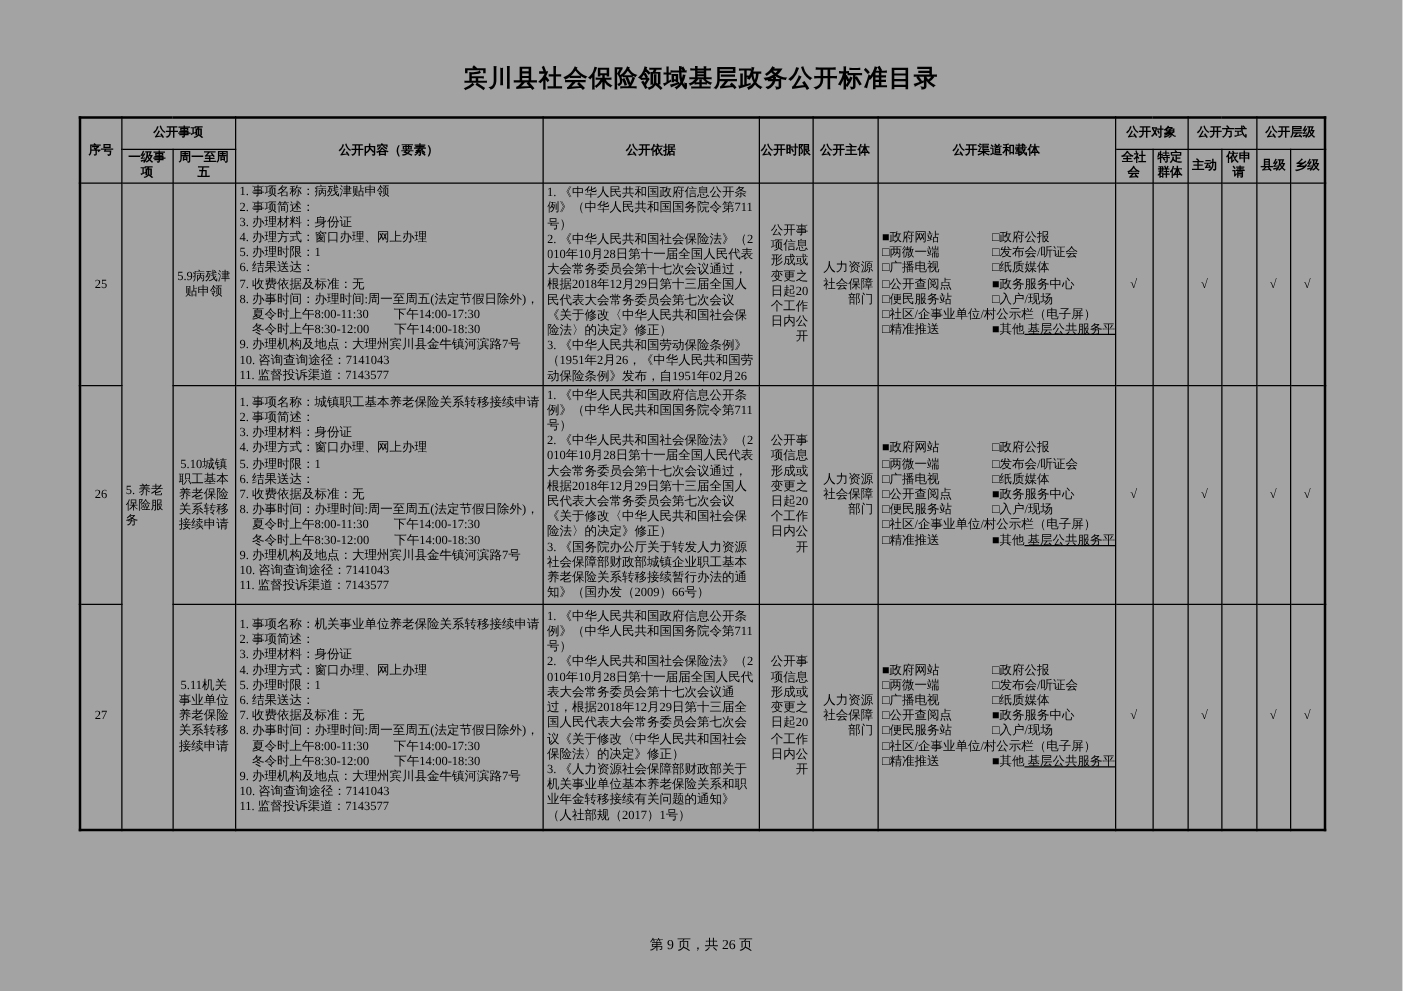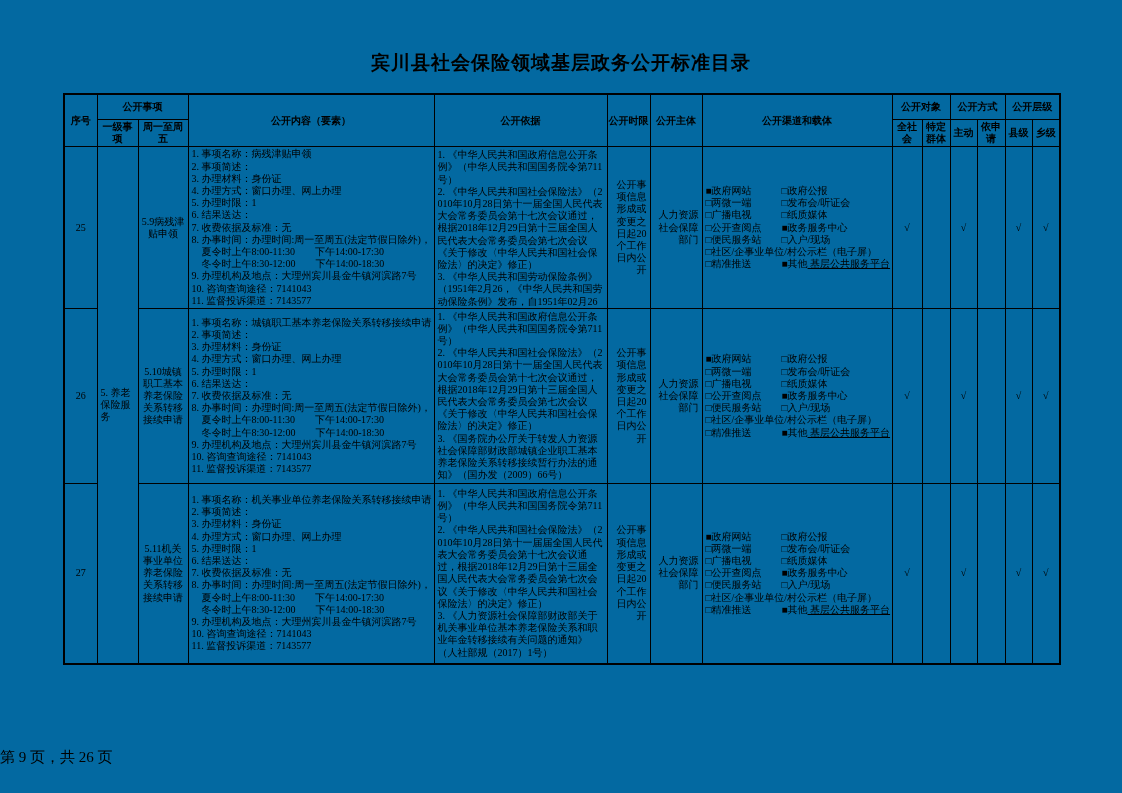--- a/index.html
+++ b/index.html
@@ -1,21 +1,21 @@
 <!DOCTYPE html>
 <html><head>
 <meta charset="utf-8">
 <style>
   html,body{margin:0;padding:0;background:#fff;}
   body{
     width:1122px;height:793px;position:relative;
     font-family:"Liberation Serif","DejaVu Serif",serif;
     color:#000;-webkit-font-smoothing:antialiased;
   }
-  .page{position:relative;width:1122px;height:793px;overflow:hidden;background:#0369a1;}
+  .page{position:relative;width:1122px;height:793px;overflow:hidden;background:#a3a3a3;}
   .doc-title{
     position:absolute;top:50px;left:0;width:1122px;text-align:center;
     font-size:19px;font-weight:bold;letter-spacing:1px;
   }
   table.std{
     position:absolute;left:63px;top:93px;width:996px;
     border-collapse:collapse;table-layout:fixed;
     border:2px solid #000;
   }
   table.std th,table.std td{
@@ -33,26 +33,26 @@
   td.c-l2{text-align:center;}
   td.c-content{vertical-align:middle;}
   td.c-basis{vertical-align:middle;margin-left:44px;}
   td.c-time,td.c-subject{text-align:right;}
   td.c-check{text-align:center;font-size:11px;}
   .lines .ln{white-space:pre;}
   .lines-wrap .ln{white-space:pre-wrap;word-break:break-all;}
   .clip25{height:157px;overflow:hidden;}
   .ch-line{white-space:nowrap;}
   .ch-item{display:inline-block;}
-  .ch-item.c1{width:76px;}
+  .ch-item.c1{width:88px;}
   .ch-u{text-decoration:underline;}
   .channels{padding-left:2px;}
   .doc-footer{
-    position:absolute;top:748px;left:0;width:1122px;text-align:left;
-    font-size:15px;
+    position:absolute;top:748px;left:0;width:1122px;text-align:center;
+    font-size:11px;
   }
 </style>
 </head>
 <body>
 
 <div class="page">
 
   <div class="doc-title">宾川县社会保险领域基层政务公开标准目录</div>
 
   <table class="std">

